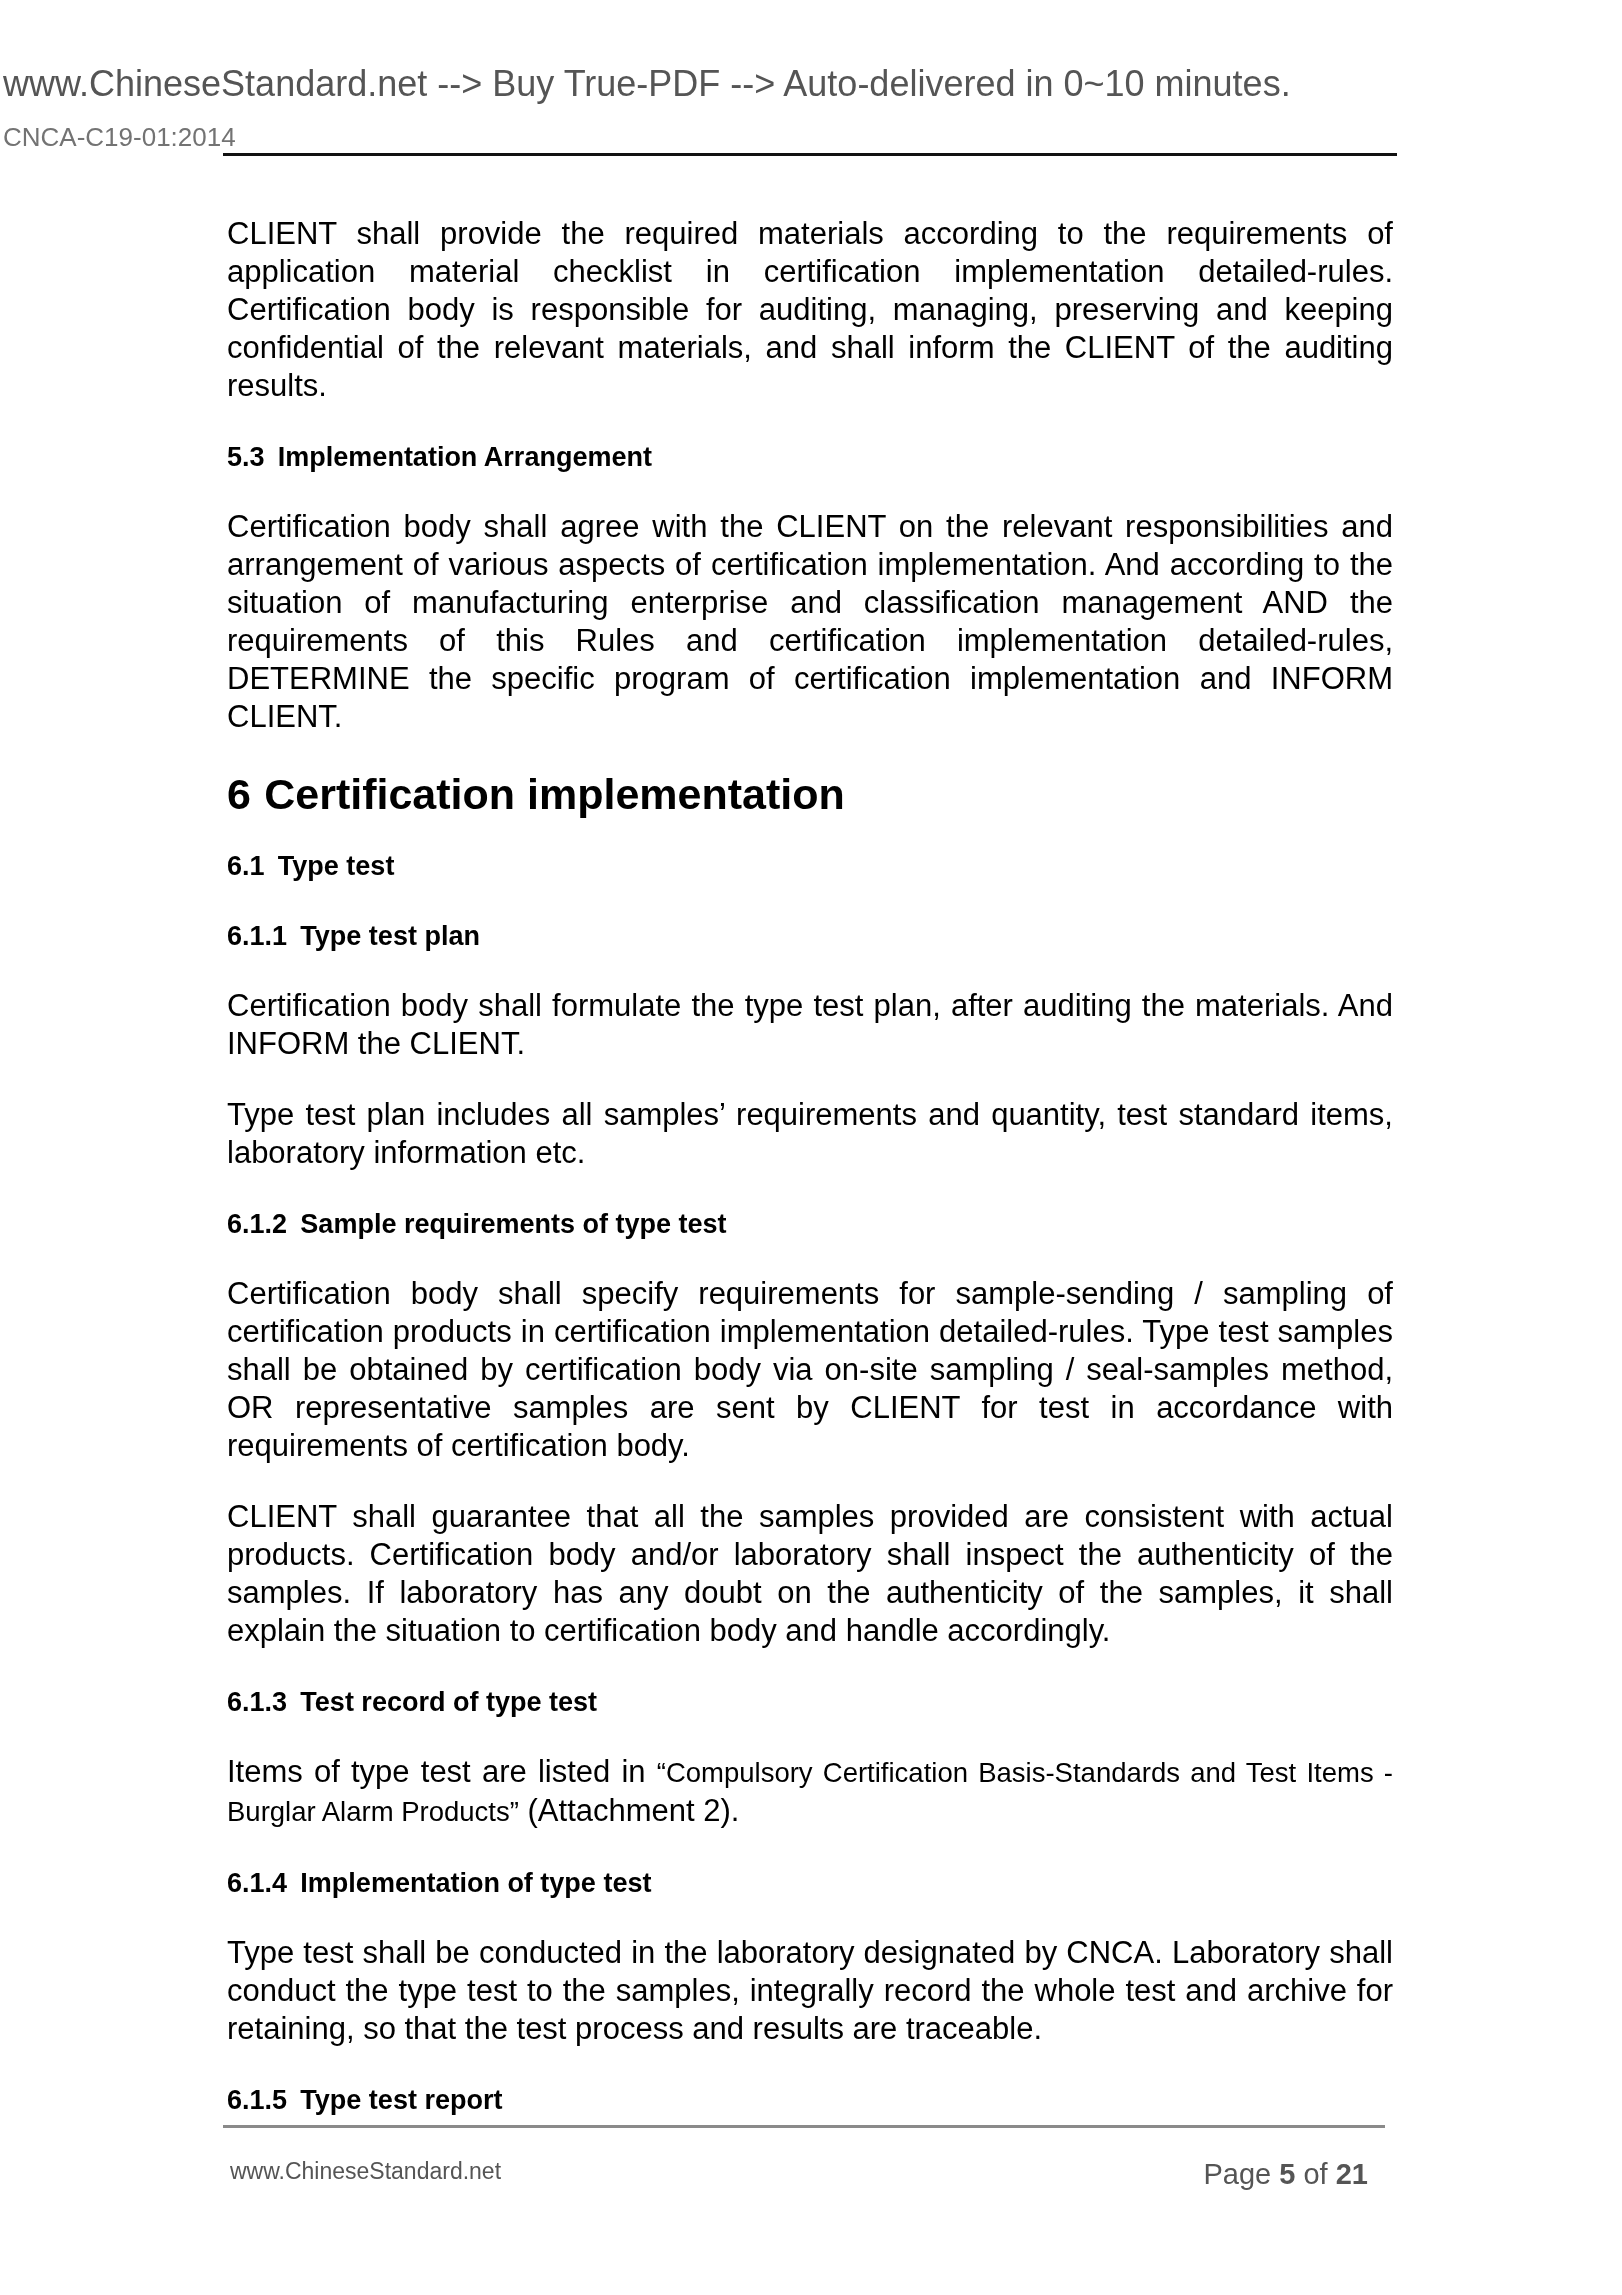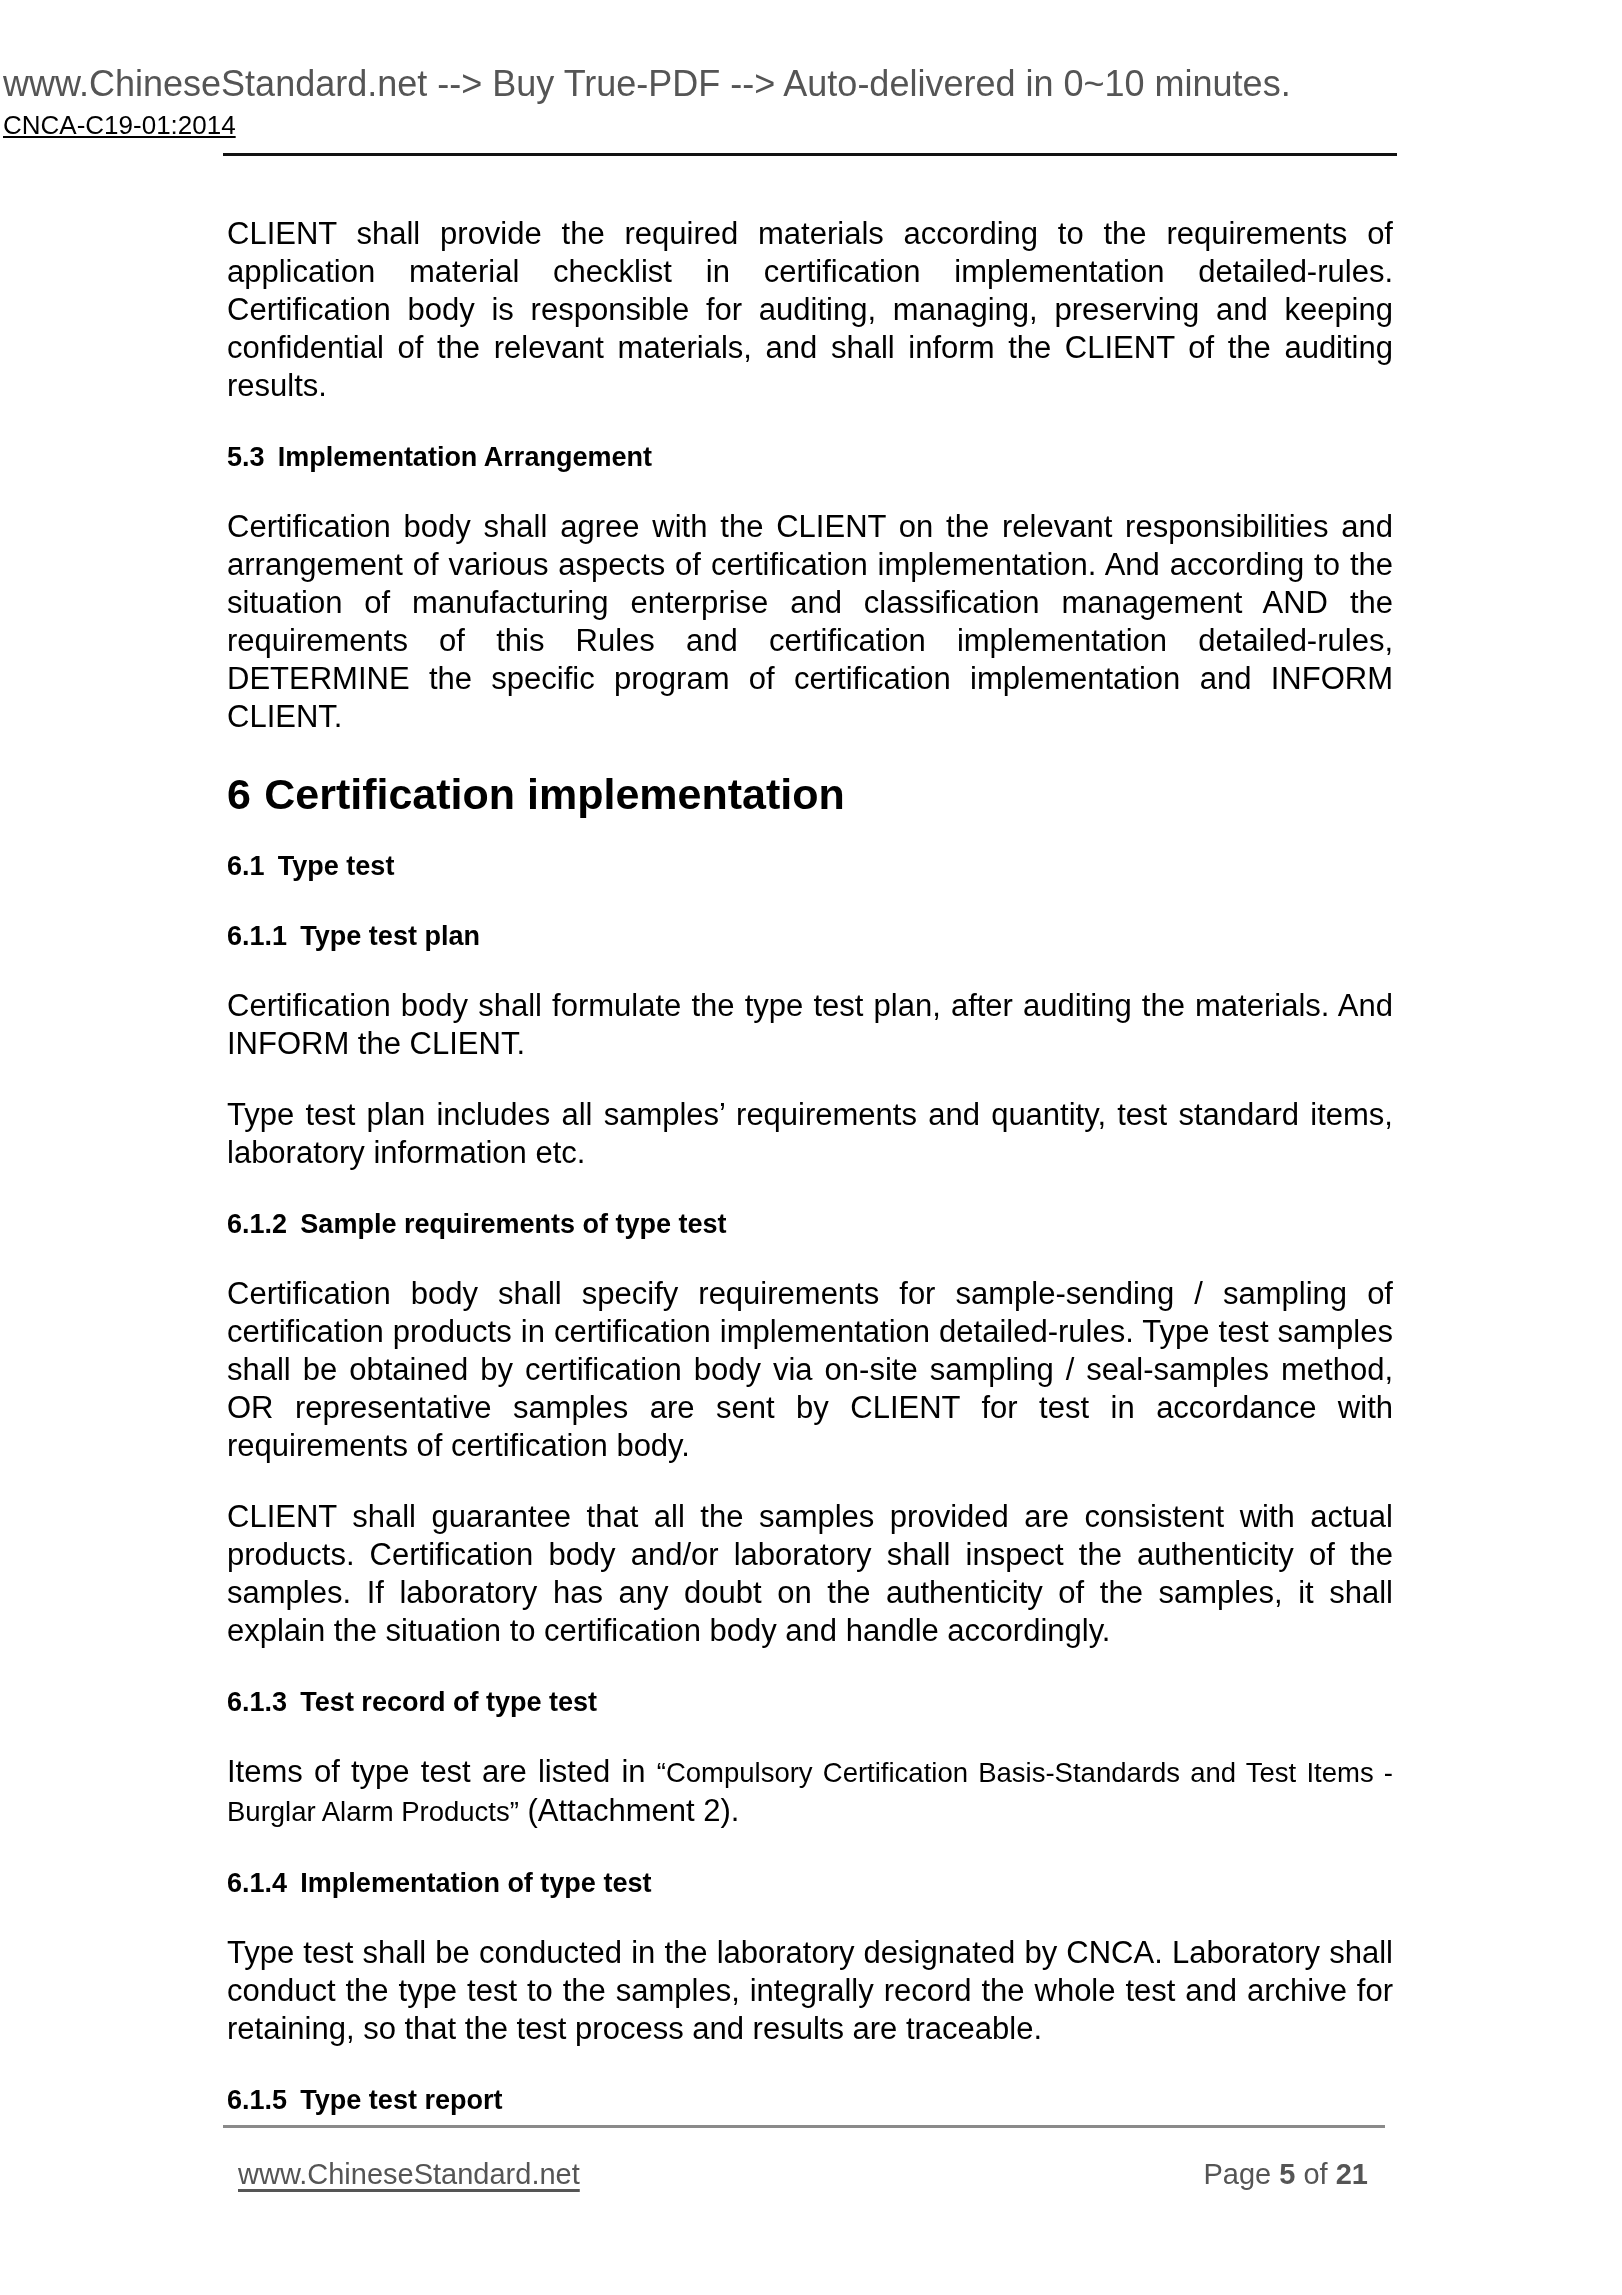--- a/index.html
+++ b/index.html
@@ -23,24 +23,23 @@
     text-align: left;
   }
   .header-banner {
     font-size: 36px;
     color: #555555;
     line-height: 42px;
     letter-spacing: 0px;
   }
   .header-docid {
     font-size: 26px;
-    color: #000000;
+    color: #737373;
     line-height: 33px;
-    margin-top: 4px;
-    text-decoration: underline;
+    margin-top: 16px;
   }
   .header-rule {
     position: absolute;
     left: 223px;
     top: 153px;
     width: 1174px;
     height: 2.5px;
     background: #111;
   }
   .content {
@@ -74,25 +73,24 @@
   .footer-rule {
     position: absolute;
     left: 223px;
     top: 2125px;
     width: 1162px;
     height: 2.5px;
     background: #8a8a8a;
   }
   .footer-link {
     position: absolute;
-    left: 238px;
+    left: 230px;
     top: 2158px;
-    font-size: 29px;
+    font-size: 23px;
     color: #555555;
-    text-decoration: underline;
     text-decoration-thickness: 2.5px;
     text-underline-offset: 5px;
   }
   .footer-page {
     position: absolute;
     right: 255px;
     top: 2158px;
     font-size: 29px;
     color: #555555;
   }

